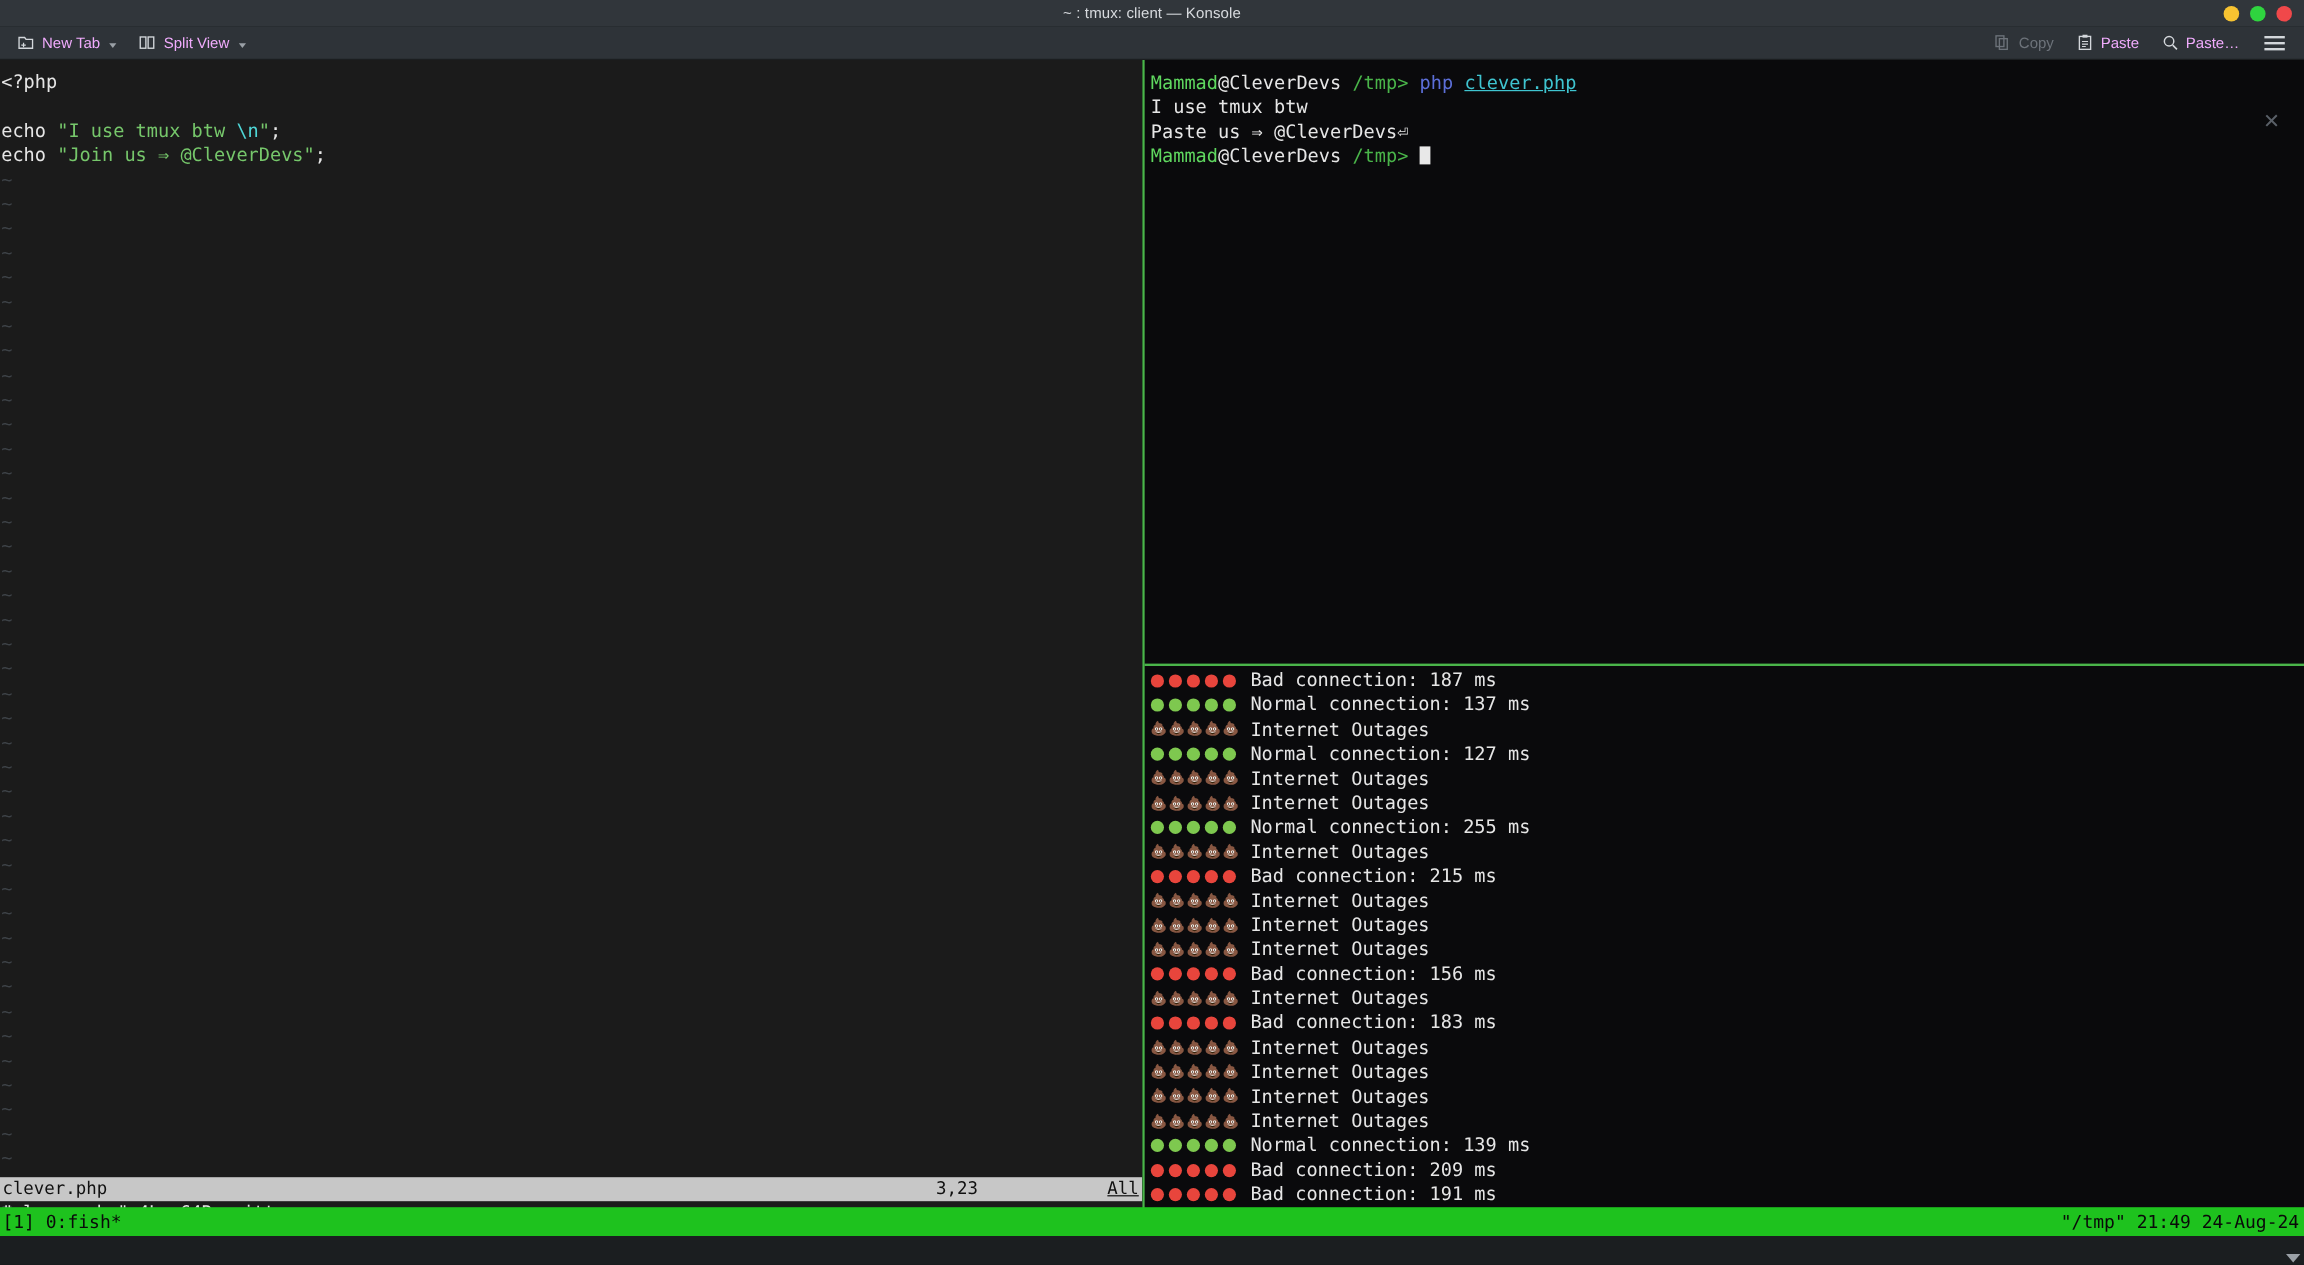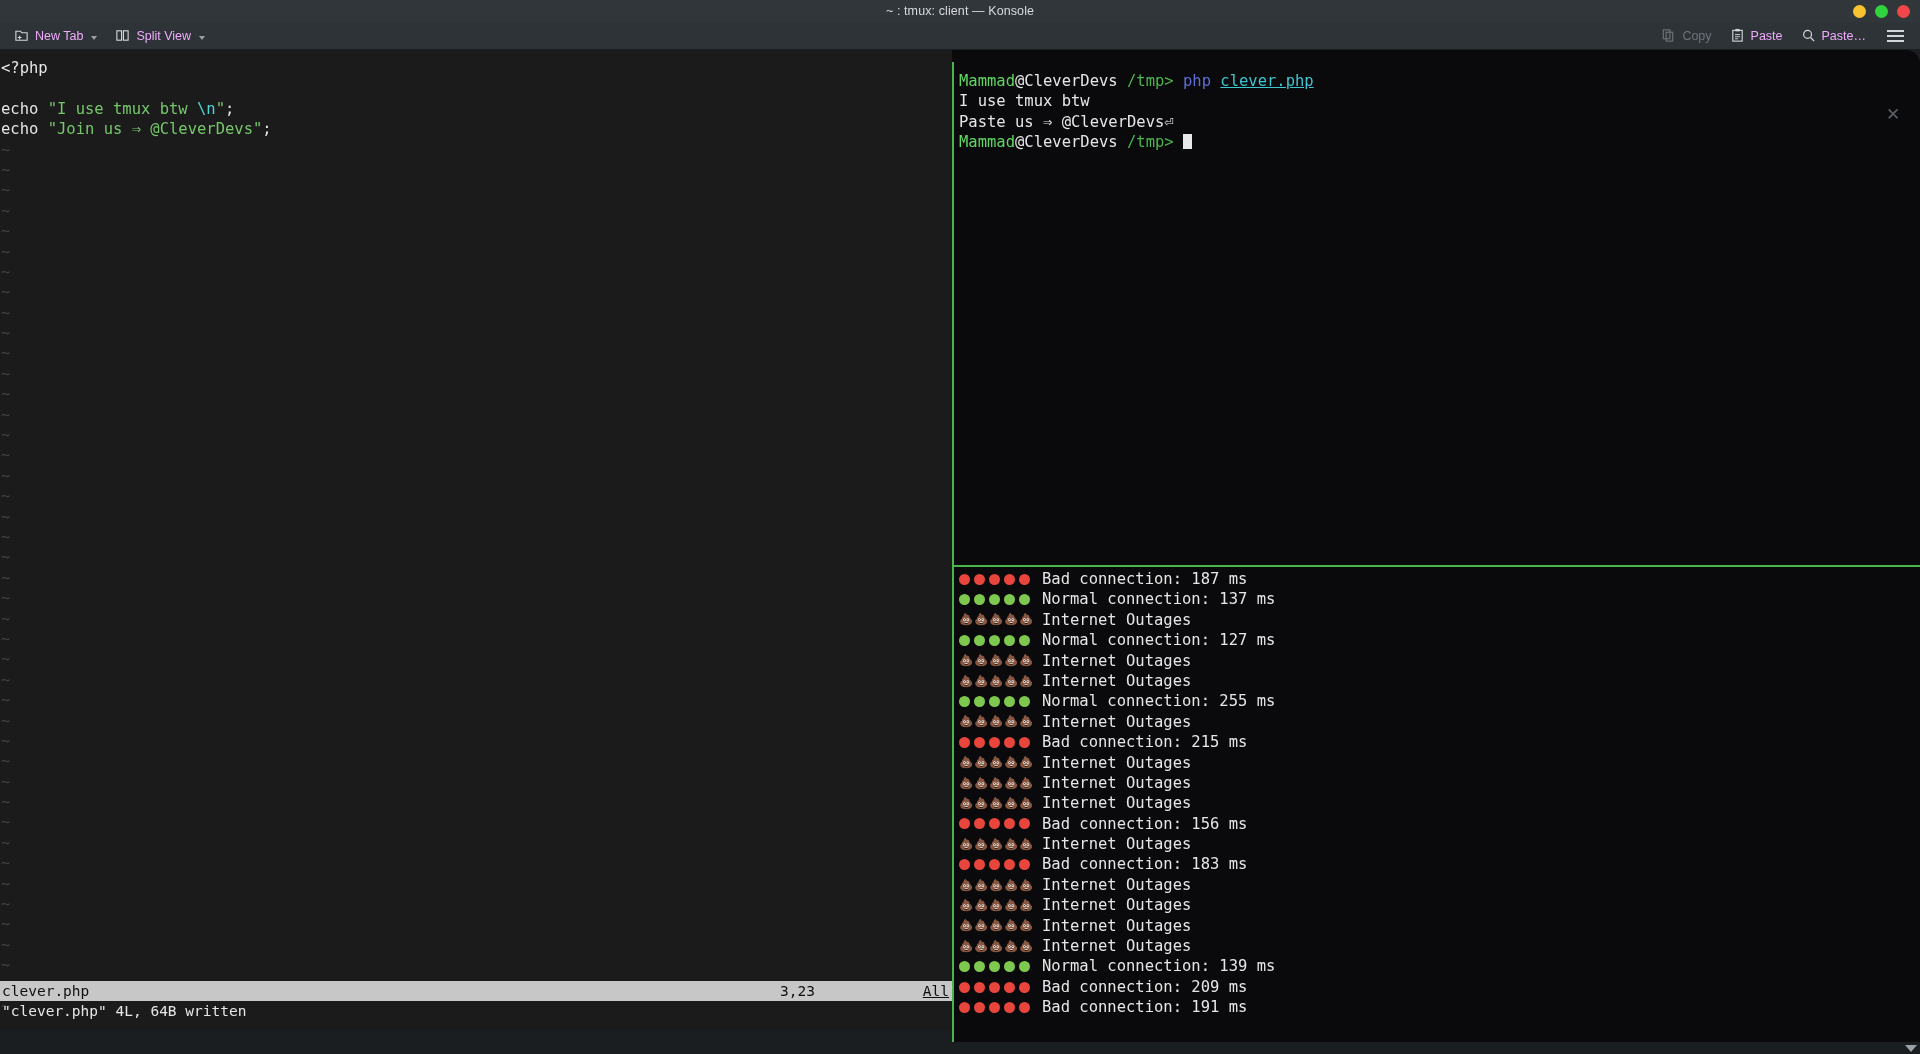--- a/index.html
+++ b/index.html
@@ -95,21 +95,21 @@
   .vs-all { position: absolute; right: 3px; text-decoration: underline; }
   .vim-msg {
     position: absolute; left: 0; bottom: 9px;
     width: 952px; height: 20px;
     color: #e6e6e6; font-size: 14.5px; line-height: 20px;
     padding-left: 2px; white-space: pre;
   }
 
   
   .right-col {
-    position: absolute; left: 952px; top: 12px;
+    position: absolute; left: 952px; top: 0;
     width: 968px; height: 980px; background: #0a0a0c;
   }
   .pane-sep {
     position: absolute; left: 0; top: 0;
     width: 2px; height: 980px; background: #4ab54a;
   }
   .upper-pane {
     position: absolute; left: 2px; top: 0;
     width: 966px; height: 503px;
     background: #0a0a0c; overflow: hidden;
@@ -498,15 +498,19 @@
               <span class="dot" style="background: rgb(232, 69, 60);"></span>
               <span class="dot" style="background: rgb(232, 69, 60);"></span>
               <span class="dot" style="background: rgb(232, 69, 60);"></span>
             </div>
             <span class="ping-label">Bad connection: 191 ms</span>
           </div>
         </div>
     </div>
   </div>
 
+  <div class="tmux-bar">
+    <span class="tmux-left">[1] 0:fish*</span>
+    <span class="tmux-right">"/tmp" 21:49 24-Aug-24</span>
+  </div>
 </div>
 
 <div class="scroll-arrow"></div>
 
 </body></html>

